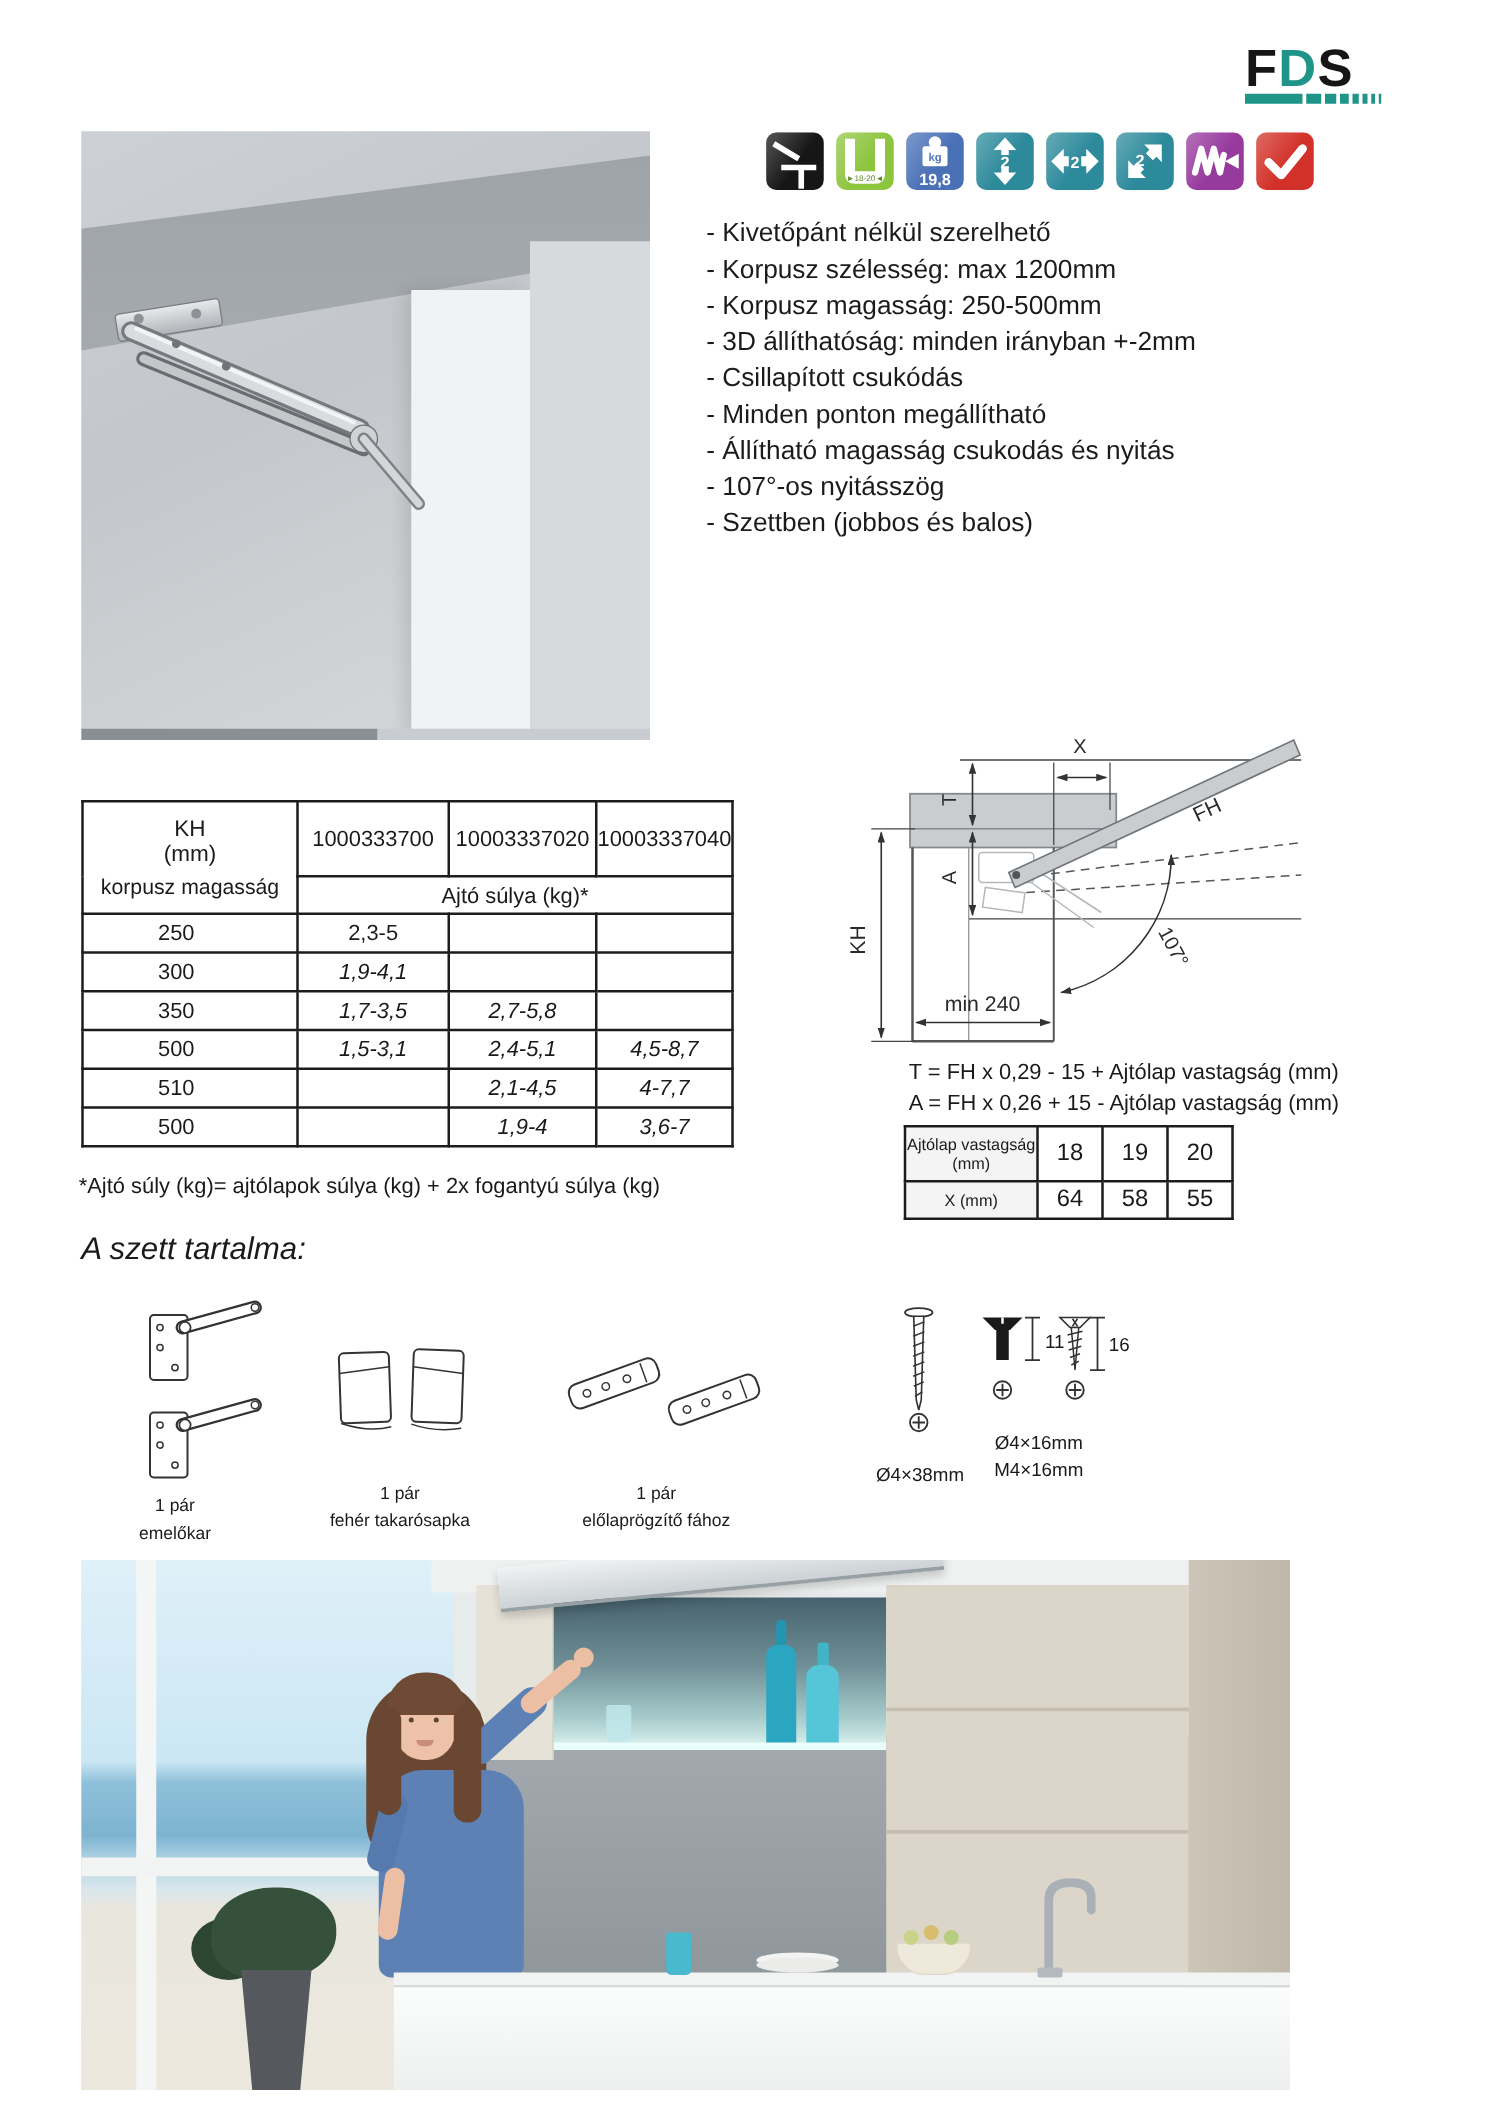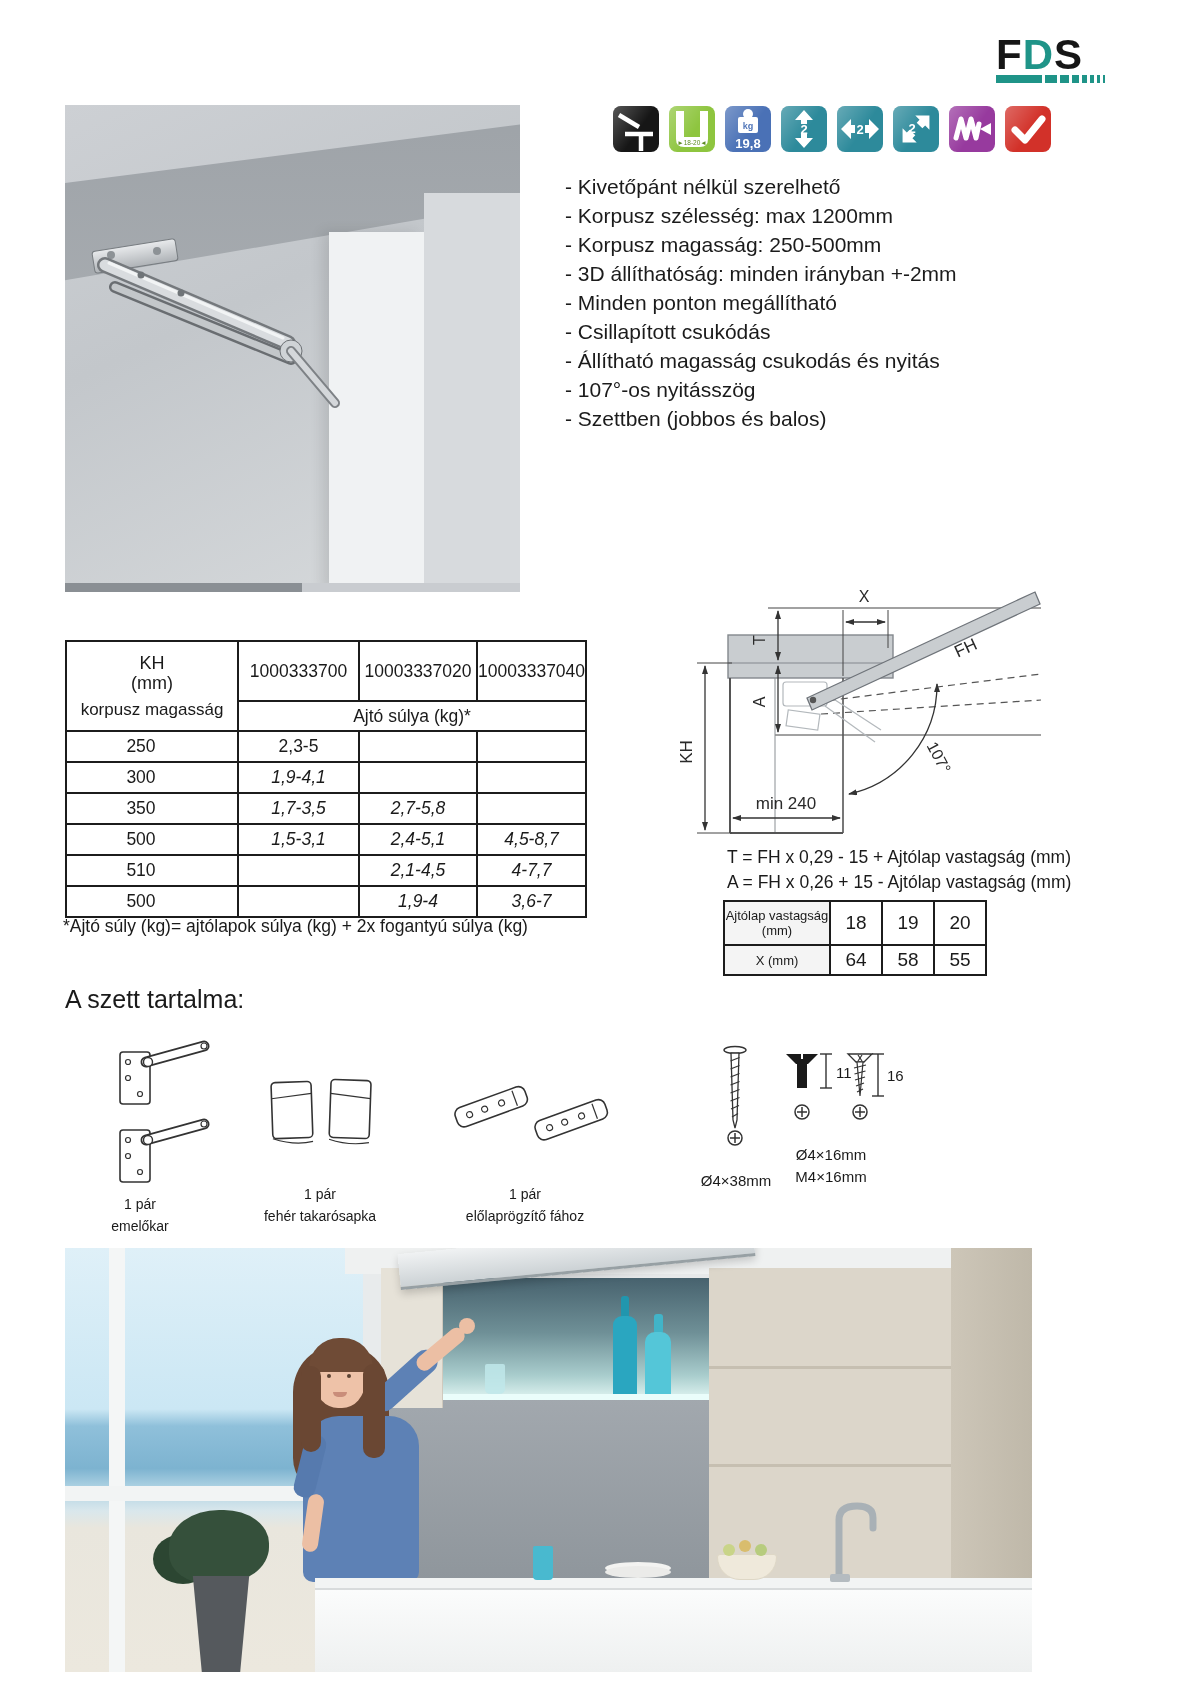--- a/index.html
+++ b/index.html
@@ -49,37 +49,37 @@
   table { border-collapse:collapse; background:#fff; }
   .spec-table { position:absolute; left:65px; top:640px; table-layout:fixed; }
   .spec-table td { border:2px solid #1c1c1c; text-align:center; font-size:17.5px; vertical-align:middle; }
   .spec-table .r1 { height:60px; }
   .spec-table .r2 { height:30px; }
   .spec-table .rd { height:31px; }
   .kh-head div { line-height:20px; font-size:18px; }
   .kh-head .sub { margin-top:7px; font-size:17px; }
   .kh-val { text-align:center; padding-right:22px; }
   .it { font-style:italic; }
-  .footnote { left:63px; top:916px; font-size:17.5px; }
+  .footnote { left:63px; top:938px; font-size:17.5px; }
 
   
   .diagram { left:635px; top:552px; }
   .diagram svg text { font-size:16px; fill:#2a2a2a; font-family:"Liberation Sans",sans-serif; }
   .formulas { left:727px; top:845px; font-size:17.5px; line-height:25px; }
 
   
   .mini-table { position:absolute; left:723px; top:900px; table-layout:fixed; }
   .mini-table td { border:2px solid #1c1c1c; text-align:center; vertical-align:middle; }
   .mini-table .lab { font-size:13px; line-height:15px; background:#f4f4f4; }
   .mini-table .num { font-size:19px; }
   .mini-table .mr1 { height:44px; }
   .mini-table .mr2 { height:30px; }
 
   
-  .set-title { left:65px; top:985px; font-size:25px; }
+  .set-title { left:65px; top:985px; font-size:25px;font-style:italic; }
   .caption { position:absolute; text-align:center; font-size:14px; line-height:22px; }
   .line-art { position:absolute; }
   .line-art path, .line-art rect, .line-art circle, .line-art line, .line-art polyline, .line-art polygon, .line-art ellipse { vector-effect:none; }
   .screw-label { position:absolute; font-size:15px; text-align:center; }
 
   
   .kitchen { left:65px; top:1248px; width:967px; height:424px; overflow:hidden; background:#e7e9ea; }
   .kp { position:absolute; }
   .kp-sky { left:0; top:0; width:316px; height:424px;
     background:linear-gradient(180deg,#dff0f8 0%,#cbe7f4 38%,#8fc0da 42%,#7db3d0 52%,#a9cfe1 56%,#d9e7ec 62%,#e9e6dd 66%,#ece8de 100%); }
@@ -235,22 +235,22 @@
         <polyline points="10,24 20,34 37,13" fill="none" stroke="#fff" stroke-width="7" stroke-linecap="round" stroke-linejoin="round"></polyline>
       </svg>
     </div>
   </div>
 
   <div class="abs features">
     <div>- Kivetőpánt nélkül szerelhető</div>
     <div>- Korpusz szélesség: max 1200mm</div>
     <div>- Korpusz magasság: 250-500mm</div>
     <div>- 3D állíthatóság: minden irányban +-2mm</div>
+    <div>- Csillapított csukódás</div>
     <div>- Minden ponton megállítható</div>
-    <div>- Csillapított csukódás</div>
     <div>- Állítható magasság csukodás és nyitás</div>
     <div>- 107°-os nyitásszög</div>
     <div>- Szettben (jobbos és balos)</div>
   </div>
 
   <table class="spec-table">
     <colgroup>
         <col style="width:172px">
         <col style="width:121px">
         <col style="width:118px">

